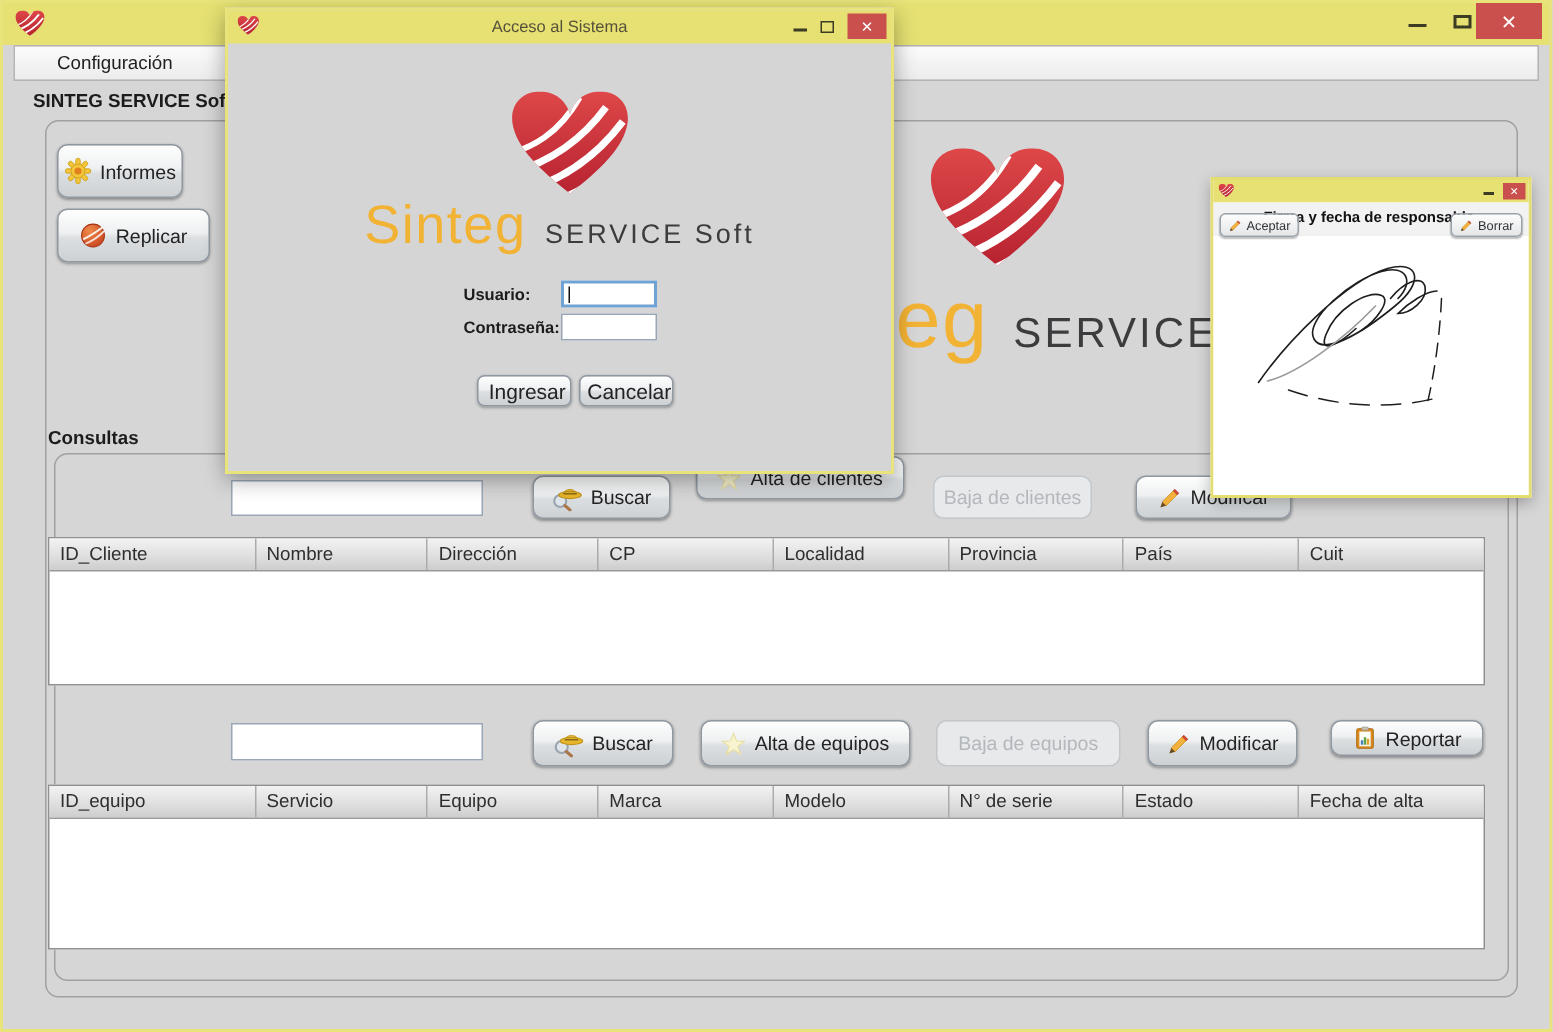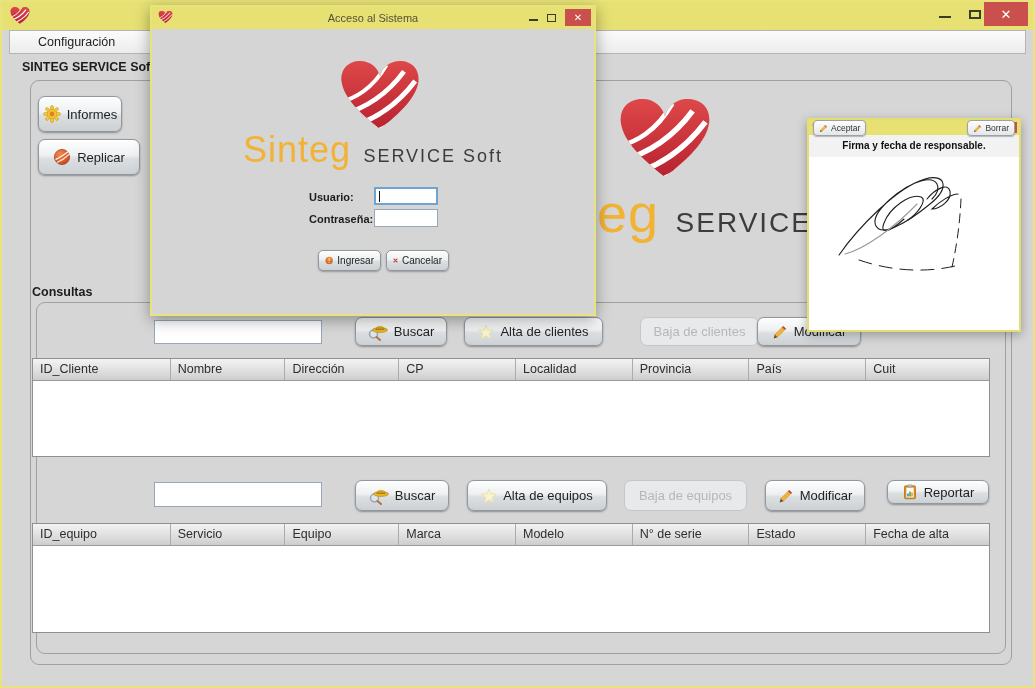--- a/index.html
+++ b/index.html
@@ -56,34 +56,34 @@
   .dlg-heart-icon{position:absolute;left:6px;top:3px;width:15px;height:14px;}
   .dlg-min{position:absolute;right:56px;top:12px;width:9px;height:2px;background:#3c3c24;}
   .dlg-max{position:absolute;right:38px;top:7px;width:9px;height:8px;border:1.5px solid #3c3c24;box-sizing:border-box;}
   .dlg-close{position:absolute;right:3px;top:2px;width:26px;height:17px;background:#c9504d;color:#fff;
     display:flex;align-items:center;justify-content:center;font-size:10px;}
   .dlg-label{position:absolute;font-size:11px;font-weight:bold;color:#1c1c1c;}
   .sbtn{position:absolute;display:flex;align-items:center;justify-content:center;gap:4px;
     border:1px solid #8f98a1;border-radius:5px;box-sizing:border-box;padding:0 6px;
     background:linear-gradient(180deg,#fefefe,#eef0f1 45%,#dcdfe1 55%,#ced1d4);
     box-shadow:0 1px 2px rgba(0,0,0,.3), inset 0 1px 0 rgba(255,255,255,.8);
-    font-size:10px;color:#232323;white-space:nowrap;}
+    font-size:14px;color:#232323;white-space:nowrap;}
   
   .sig-window{position:absolute;left:807px;top:118px;width:210px;height:210px;
     border:2px solid #e3de6f;background:#fff;z-index:20;box-shadow:0 3px 10px rgba(0,0,0,.3);}
   .sig-titlebar{position:absolute;left:0;right:0;top:0;height:15px;background:#e6e172;}
   .sig-heart-icon{position:absolute;left:3px;top:2px;width:11px;height:10px;}
   .sig-min{position:absolute;right:23px;top:8px;width:7px;height:2px;background:#3c3c24;}
   .sig-close{position:absolute;right:2px;top:2px;width:15px;height:11px;background:#c9504d;color:#fff;
     display:flex;align-items:center;justify-content:center;font-size:7px;}
   .sig-toolbar{position:absolute;left:0;right:0;top:15px;height:22px;background:#f2f2f2;
     border-bottom:1px solid #cfcfcf;}
   .sig-title{position:absolute;left:0;right:0;top:15px;height:22px;line-height:22px;text-align:center;
     font-size:10px;font-weight:bold;color:#111;}
-  .xsbtn{position:absolute;top:0;height:16px;display:flex;align-items:center;gap:3px;padding:0 5px;
+  .xsbtn{position:absolute;top:22px;height:16px;display:flex;align-items:center;gap:3px;padding:0 5px;
     border:1px solid #9aa2ab;border-radius:4px;box-sizing:border-box;z-index:2;
     background:linear-gradient(180deg,#fdfdfd,#e4e6e8);font-size:8.5px;color:#333;
     box-shadow:0 1px 1px rgba(0,0,0,.25);}
   .sig-canvas{position:absolute;left:0;right:0;top:37px;bottom:0;background:#fff;}
 </style>
 </head>
 <body>
 
 <svg width="0" height="0" style="position:absolute" aria-hidden="true">
   <defs>
@@ -203,27 +203,27 @@
   <span class="group-label" style="left:30px;top:283px;">Consultas</span>
   <div class="groupbox" style="left:34px;top:300px;width:968px;height:350px;"></div>
 
   <input class="jtext" style="left: 152px; top: 318px; width: 168px; height: 24px;" value="">
   <div class="nbtn" style="left:353px;top:315px;width:92px;height:29px;">
     <svg width="20" height="18">
         <use href="#search-sym"></use>
       </svg>
     <span>Buscar</span>
   </div>
-  <div class="nbtn" style="left:462px;top:315px;width:139px;height:29px;">
+  <div class="nbtn" style="left:462px;top:302px;width:139px;height:29px;">
     <svg width="16" height="16">
         <use href="#star-sym"></use>
       </svg>
     <span>Alta de clientes</span>
   </div>
-  <div class="nbtn disabled" style="left:638px;top:315px;width:119px;height:29px;">
+  <div class="nbtn disabled" style="left:620px;top:315px;width:106px;height:29px;">
     <span>Baja de clientes</span>
   </div>
   <div class="nbtn" style="left:755px;top:315px;width:104px;height:29px;">
     <svg width="16" height="16">
         <use href="#pencil-sym"></use>
       </svg>
     <span>Modificar</span>
   </div>
 
   <div class="jtable" style="left:30px;top:356px;width:958px;height:99px;">

